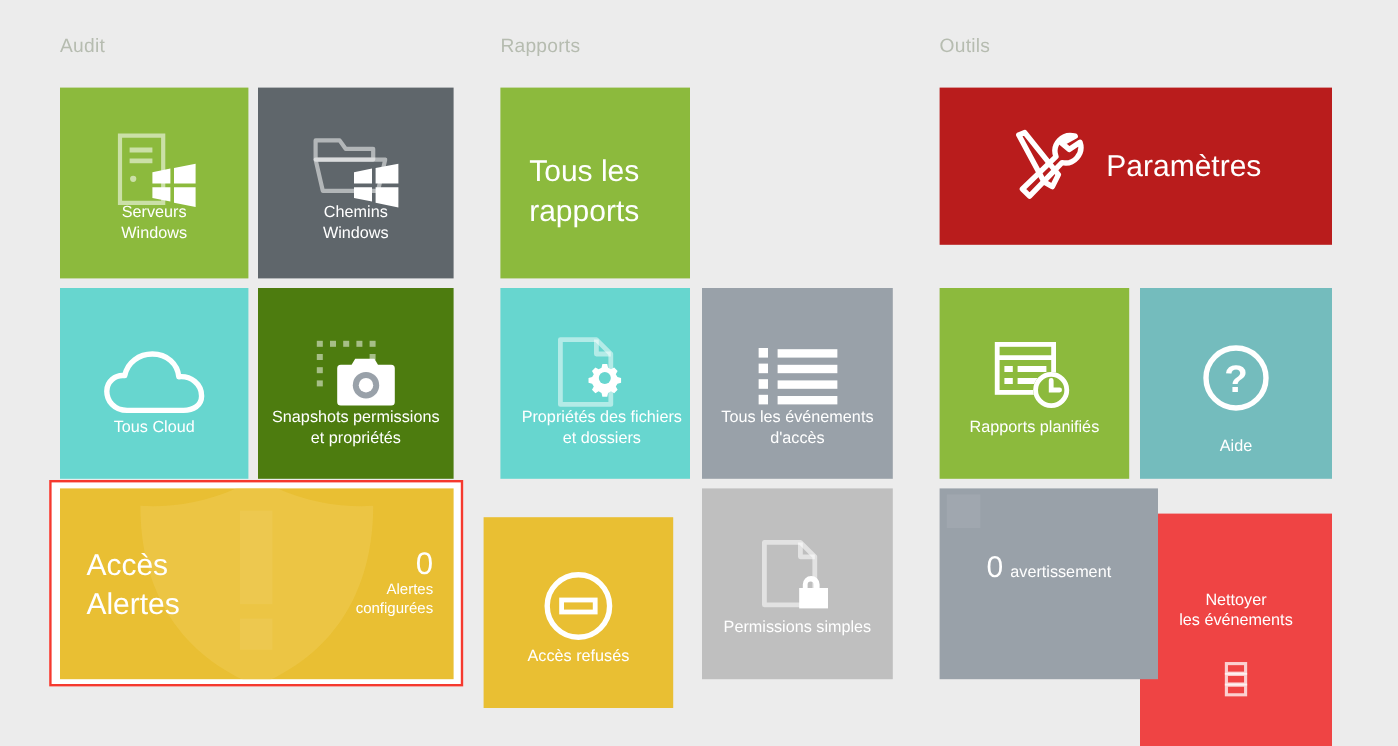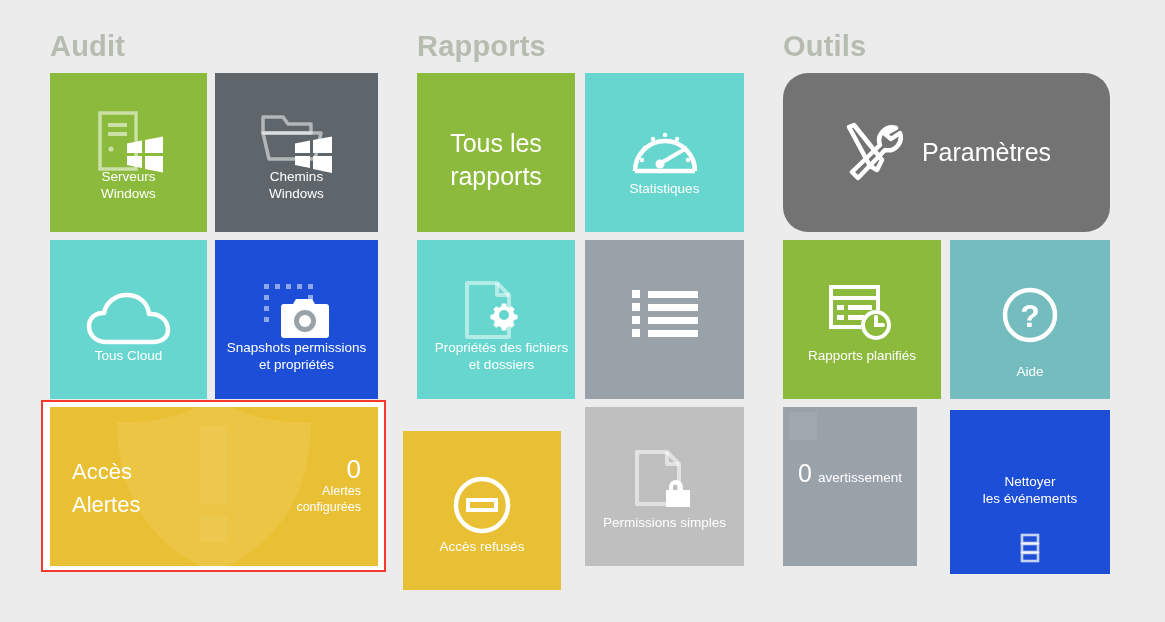--- a/index.html
+++ b/index.html
@@ -12,22 +12,22 @@
 
   .board {
     position: relative;
     width: 1165px; height: 622px;
     padding: 0;
   }
 
   
   .col-head {
     position: absolute;
-    font-size: 29px;
-    font-weight: 700;
+    font-size: 16px;
+    font-weight: 400;
     color: #b6bcb0;
     letter-spacing: .2px;
     white-space: nowrap;
   }
 
   
   .tile {
     position: absolute;
     overflow: hidden;
     color: #ffffff;
@@ -39,21 +39,21 @@
     left: 0; right: 0;
     text-align: center;
     font-size: 13.5px;
     line-height: 17px;
     color: #ffffff;
     white-space: pre-line;
   }
   .tile-label.big {
     font-size: 25px;
     line-height: 33px;
-    text-align: center;
+    text-align: left;
     left: 24px; right: 24px;
   }
 
   
   .ico {
     position: absolute;
     left: 50%;
     transform: translateX(-50%);
     display: block;
   }
@@ -66,21 +66,21 @@
   }
   .alert-tile {
     position: absolute;
     background: #e9bf33;
     overflow: hidden;
   }
   .alert-title {
     position: absolute;
     left: 22px;
     top: 48px;
-    font-size: 22px;
+    font-size: 25px;
     line-height: 33px;
     color: #ffffff;
     white-space: pre-line;
     z-index: 3;
   }
   .alert-count {
     position: absolute;
     right: 17px;
     top: 48px;
     text-align: right;
@@ -200,21 +200,21 @@
 
   <div class="tile" id="t-cloud" style="left: 50px; top: 240px; width: 157px; height: 159px; background: rgb(103, 214, 207);">
     <span class="ico" style="top:52px;">
       <svg width="86" height="56" viewBox="0 0 86 56">
         <path d="M20 50 C9 50 3 42 3 34 C3 26 10 20 18 21 C20 10 30 3 41 3 C53 3 62 11 63 22 C73 21 82 28 82 38 C82 46 75 50 67 50 Z" fill="none" stroke="#ffffff" stroke-width="4.5" stroke-linejoin="round"></path>
       </svg>
     </span>
     <div class="tile-label" style="top: 107px;">Tous Cloud</div>
   </div>
 
-  <div class="tile" id="t-snap" style="left: 215px; top: 240px; width: 163px; height: 159px; background: #1d4ed8;">
+  <div class="tile" id="t-snap" style="left: 215px; top: 240px; width: 163px; height: 159px; background: #4d7c0f;">
     <span class="ico" style="top:42px;">
       <svg width="70" height="62" viewBox="0 0 70 62">
         <g fill="rgba(255,255,255,.5)">
           <rect x="2" y="2" width="5" height="5"></rect>
           <rect x="13" y="2" width="5" height="5"></rect>
           <rect x="24" y="2" width="5" height="5"></rect>
           <rect x="35" y="2" width="5" height="5"></rect>
           <rect x="46" y="2" width="5" height="5"></rect>
           <rect x="2" y="13" width="5" height="5"></rect>
           <rect x="46" y="13" width="5" height="5"></rect>
@@ -230,40 +230,20 @@
     </span>
     <div class="tile-label" style="top: 99px;">Snapshots permissions
 et propriétés</div>
   </div>
 
   <div class="tile" id="t-tousrapports" style="left: 417px; top: 73px; width: 158px; height: 159px; background: rgb(140, 186, 61);">
     <div class="tile-label big" style="top: 54px;">Tous les
 rapports</div>
   </div>
 
-  <div class="tile" id="t-stats" style="left: 585px; top: 73px; width: 159px; height: 159px; background: rgb(103, 214, 207);">
-    <span class="ico" style="top:42px;">
-      <svg width="74" height="66" viewBox="0 0 74 66">
-        <path d="M7 56 A30 30 0 1 1 67 56" fill="none" stroke="#ffffff" stroke-width="4.5"></path>
-        <path d="M7 56 L67 56" fill="none" stroke="#ffffff" stroke-width="4.5"></path>
-        <g fill="#ffffff">
-          <circle cx="14" cy="45" r="2.2"></circle>
-          <circle cx="17" cy="33" r="2.2"></circle>
-          <circle cx="25" cy="24" r="2.2"></circle>
-          <circle cx="37" cy="20" r="2.2"></circle>
-          <circle cx="49" cy="24" r="2.2"></circle>
-          <circle cx="57" cy="33" r="2.2"></circle>
-          <circle cx="60" cy="45" r="2.2"></circle>
-        </g>
-        <path d="M33 48 L57 34" stroke="#ffffff" stroke-width="4" stroke-linecap="round"></path>
-        <circle cx="32" cy="49" r="4.5" fill="#ffffff"></circle>
-      </svg>
-    </span>
-    <div class="tile-label" style="top: 107px;">Statistiques</div>
-  </div>
 
   <div class="tile" id="t-props" style="left: 417px; top: 240px; width: 158px; height: 159px; background: rgb(103, 214, 207);">
     <span class="ico" style="top:40px;">
       <svg width="66" height="62" viewBox="0 0 66 62">
         <path d="M4 3 H34 L46 15 L46 57 H4 Z" fill="none" stroke="rgba(255,255,255,.5)" stroke-width="4" stroke-linejoin="round"></path>
         <path d="M34 3 L34 15 L46 15" fill="none" stroke="rgba(255,255,255,.5)" stroke-width="4" stroke-linejoin="round"></path>
         <g fill="#ffffff" transform="translate(41,35)">
           <path d="M-3.5 -20 h7 l1.2 5.2 4.2 2.4 4.6 -2.6 4.9 4.9 -2.6 4.6 2.4 4.2 5.2 1.2 v7 l-5.2 1.2 -2.4 4.2 2.6 4.6 -4.9 4.9 -4.6 -2.6 -4.2 2.4 -1.2 5.2 h-7 l-1.2 -5.2 -4.2 -2.4 -4.6 2.6 -4.9 -4.9 2.6 -4.6 -2.4 -4.2 -5.2 -1.2 v-7 l5.2 -1.2 2.4 -4.2 -2.6 -4.6 4.9 -4.9 4.6 2.6 4.2 -2.4 Z" transform="scale(.58)"></path>
         </g>
         <circle cx="41" cy="35" r="5" fill="#67d6cf"></circle>
@@ -281,20 +261,22 @@
           <rect x="16" y="1" width="50" height="7"></rect>
           <rect x="0" y="13" width="8" height="8"></rect>
           <rect x="16" y="14" width="50" height="7"></rect>
           <rect x="0" y="26" width="8" height="8"></rect>
           <rect x="16" y="27" width="50" height="7"></rect>
           <rect x="0" y="39" width="8" height="8"></rect>
           <rect x="16" y="40" width="50" height="7"></rect>
         </g>
       </svg>
     </span>
+    <div class="tile-label" style="top: 99px;">Tous les événements
+d'accès</div>
   </div>
 
   <div class="tile" id="t-denied" style="left: 403px; top: 407px; width: 158px; height: 159px; background: rgb(233, 191, 51); margin-top: 24px;">
     <span class="ico" style="top:44px;">
       <svg width="60" height="60" viewBox="0 0 60 60">
         <circle cx="30" cy="30" r="26" fill="none" stroke="#ffffff" stroke-width="4.5"></circle>
         <rect x="16" y="25" width="28" height="10" fill="none" stroke="#ffffff" stroke-width="4"></rect>
       </svg>
     </span>
     <div class="tile-label" style="top: 107px;">Accès refusés</div>
@@ -305,21 +287,21 @@
       <svg width="64" height="62" viewBox="0 0 64 62">
         <path d="M4 3 H34 L46 15 L46 55 H4 Z" fill="none" stroke="rgba(255,255,255,.55)" stroke-width="4" stroke-linejoin="round"></path>
         <path d="M34 3 L34 15 L46 15" fill="none" stroke="rgba(255,255,255,.55)" stroke-width="4" stroke-linejoin="round"></path>
         <path d="M36 38 a7 7 0 0 1 14 0 v5 h-5 v-5 a2.5 2.5 0 0 0 -5 0 v5 h-4 Z" fill="#ffffff"></path>
         <rect x="33" y="41" width="24" height="17" fill="#ffffff"></rect>
       </svg>
     </span>
     <div class="tile-label" style="top: 107px;">Permissions simples</div>
   </div>
 
-  <div class="tile" id="t-params" style="left: 783px; top: 73px; width: 327px; height: 159px; background: #737373; border-radius: 25px;">
+  <div class="tile" id="t-params" style="left: 783px; top: 73px; width: 327px; height: 131px; background: #b91c1c;">
     <div class="wide-row">
       <span>
         <svg width="62" height="62" viewBox="0 0 62 62">
           <g stroke="#ffffff" stroke-width="4.5" fill="none" stroke-linejoin="round" stroke-linecap="round">
             <path d="M7 7 L12 5 L40 40 L35 50 L28 46 Z"></path>
             <path d="M54 8 A13 13 0 0 0 38 25 L10 52 L16 58 L43 30 A13 13 0 0 0 58 13 L49 19 L43 14 Z"></path>
           </g>
         </svg>
       </span>
       <span class="wide-label">Paramètres</span>
@@ -350,35 +332,35 @@
   <div class="tile" id="t-aide" style="left: 950px; top: 240px; width: 160px; height: 159px; background: rgb(116, 188, 189);">
     <span class="ico" style="top:46px;">
       <svg width="58" height="58" viewBox="0 0 58 58">
         <circle cx="29" cy="29" r="25" fill="none" stroke="#ffffff" stroke-width="4.5"></circle>
         <text x="29" y="41" font-family="Liberation Sans, sans-serif" font-size="32" font-weight="bold" fill="#ffffff" text-anchor="middle">?</text>
       </svg>
     </span>
     <div class="tile-label" style="top: 107px; margin-top: 16px;">Aide</div>
   </div>
 
-  <div class="tile" id="t-nettoyer" style="left: 950px; top: 410px; width: 160px; height: 164px; background: #1d4ed8;">
+  <div class="tile" id="t-nettoyer" style="left: 950px; top: 428px; width: 160px; height: 195px; background: #ef4444;">
     <div class="tile-label" style="top: 63px;">Nettoyer
 les événements</div>
     <span class="ico" style="top:123px;">
       <svg width="22" height="30" viewBox="0 0 22 30">
         <g fill="none" stroke="rgba(255,255,255,.75)" stroke-width="2.6">
           <rect x="3" y="2" width="16" height="8"></rect>
           <rect x="3" y="11" width="16" height="8"></rect>
           <rect x="3" y="20" width="16" height="8"></rect>
         </g>
       </svg>
     </span>
   </div>
 
-  <div class="tile" id="t-warn" style="left: 783px; top: 407px; width: 134px; height: 159px; background: rgb(153, 161, 169);">
+  <div class="tile" id="t-warn" style="left: 783px; top: 407px; width: 182px; height: 159px; background: rgb(153, 161, 169);">
     <span class="warn-wm"></span>
     <div class="warn-inner">
       <span class="num">0</span><span class="txt">avertissement</span>
     </div>
   </div>
 
   <div class="alert-frame" id="alert-frame" style="left: 41px; top: 400px; width: 345px; height: 172px; border-color: rgb(245, 57, 46);"></div>
   <div class="alert-tile" id="alert-tile" style="left: 50px; top: 407px; width: 328px; height: 159px; background: rgb(233, 191, 51);">
     <span class="shield-wm">
       <svg width="230" height="178" viewBox="0 0 230 178">

